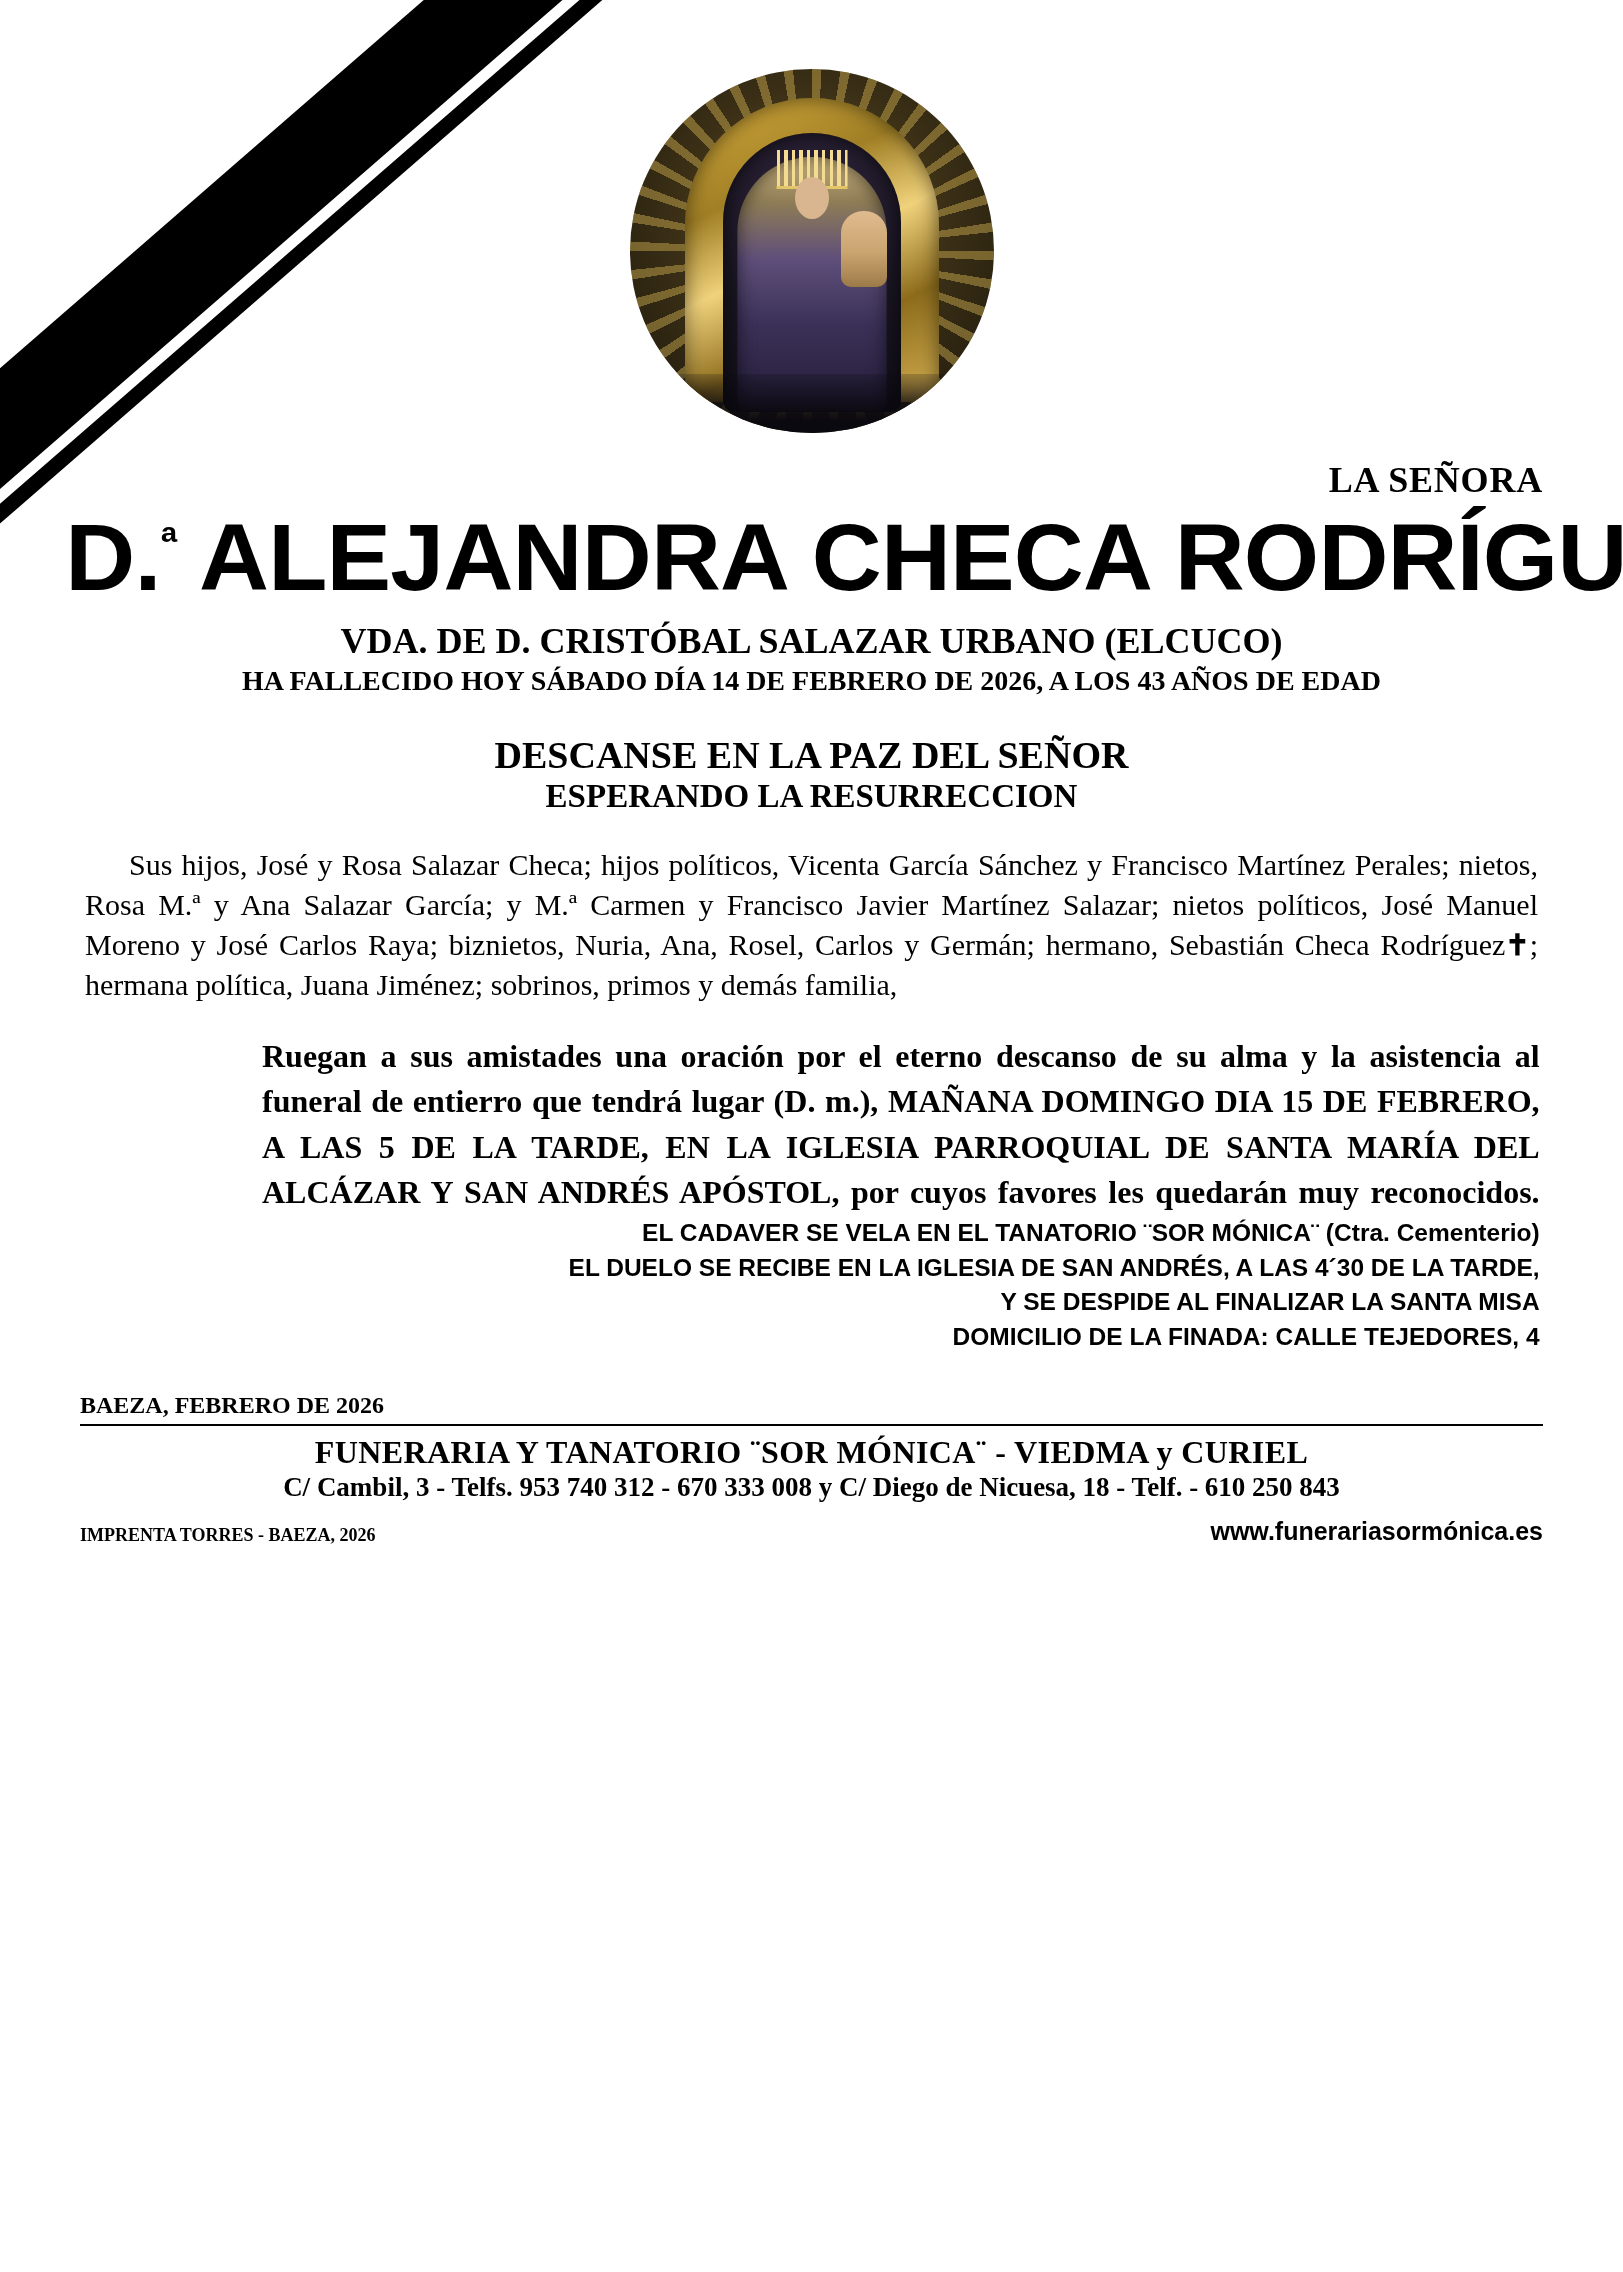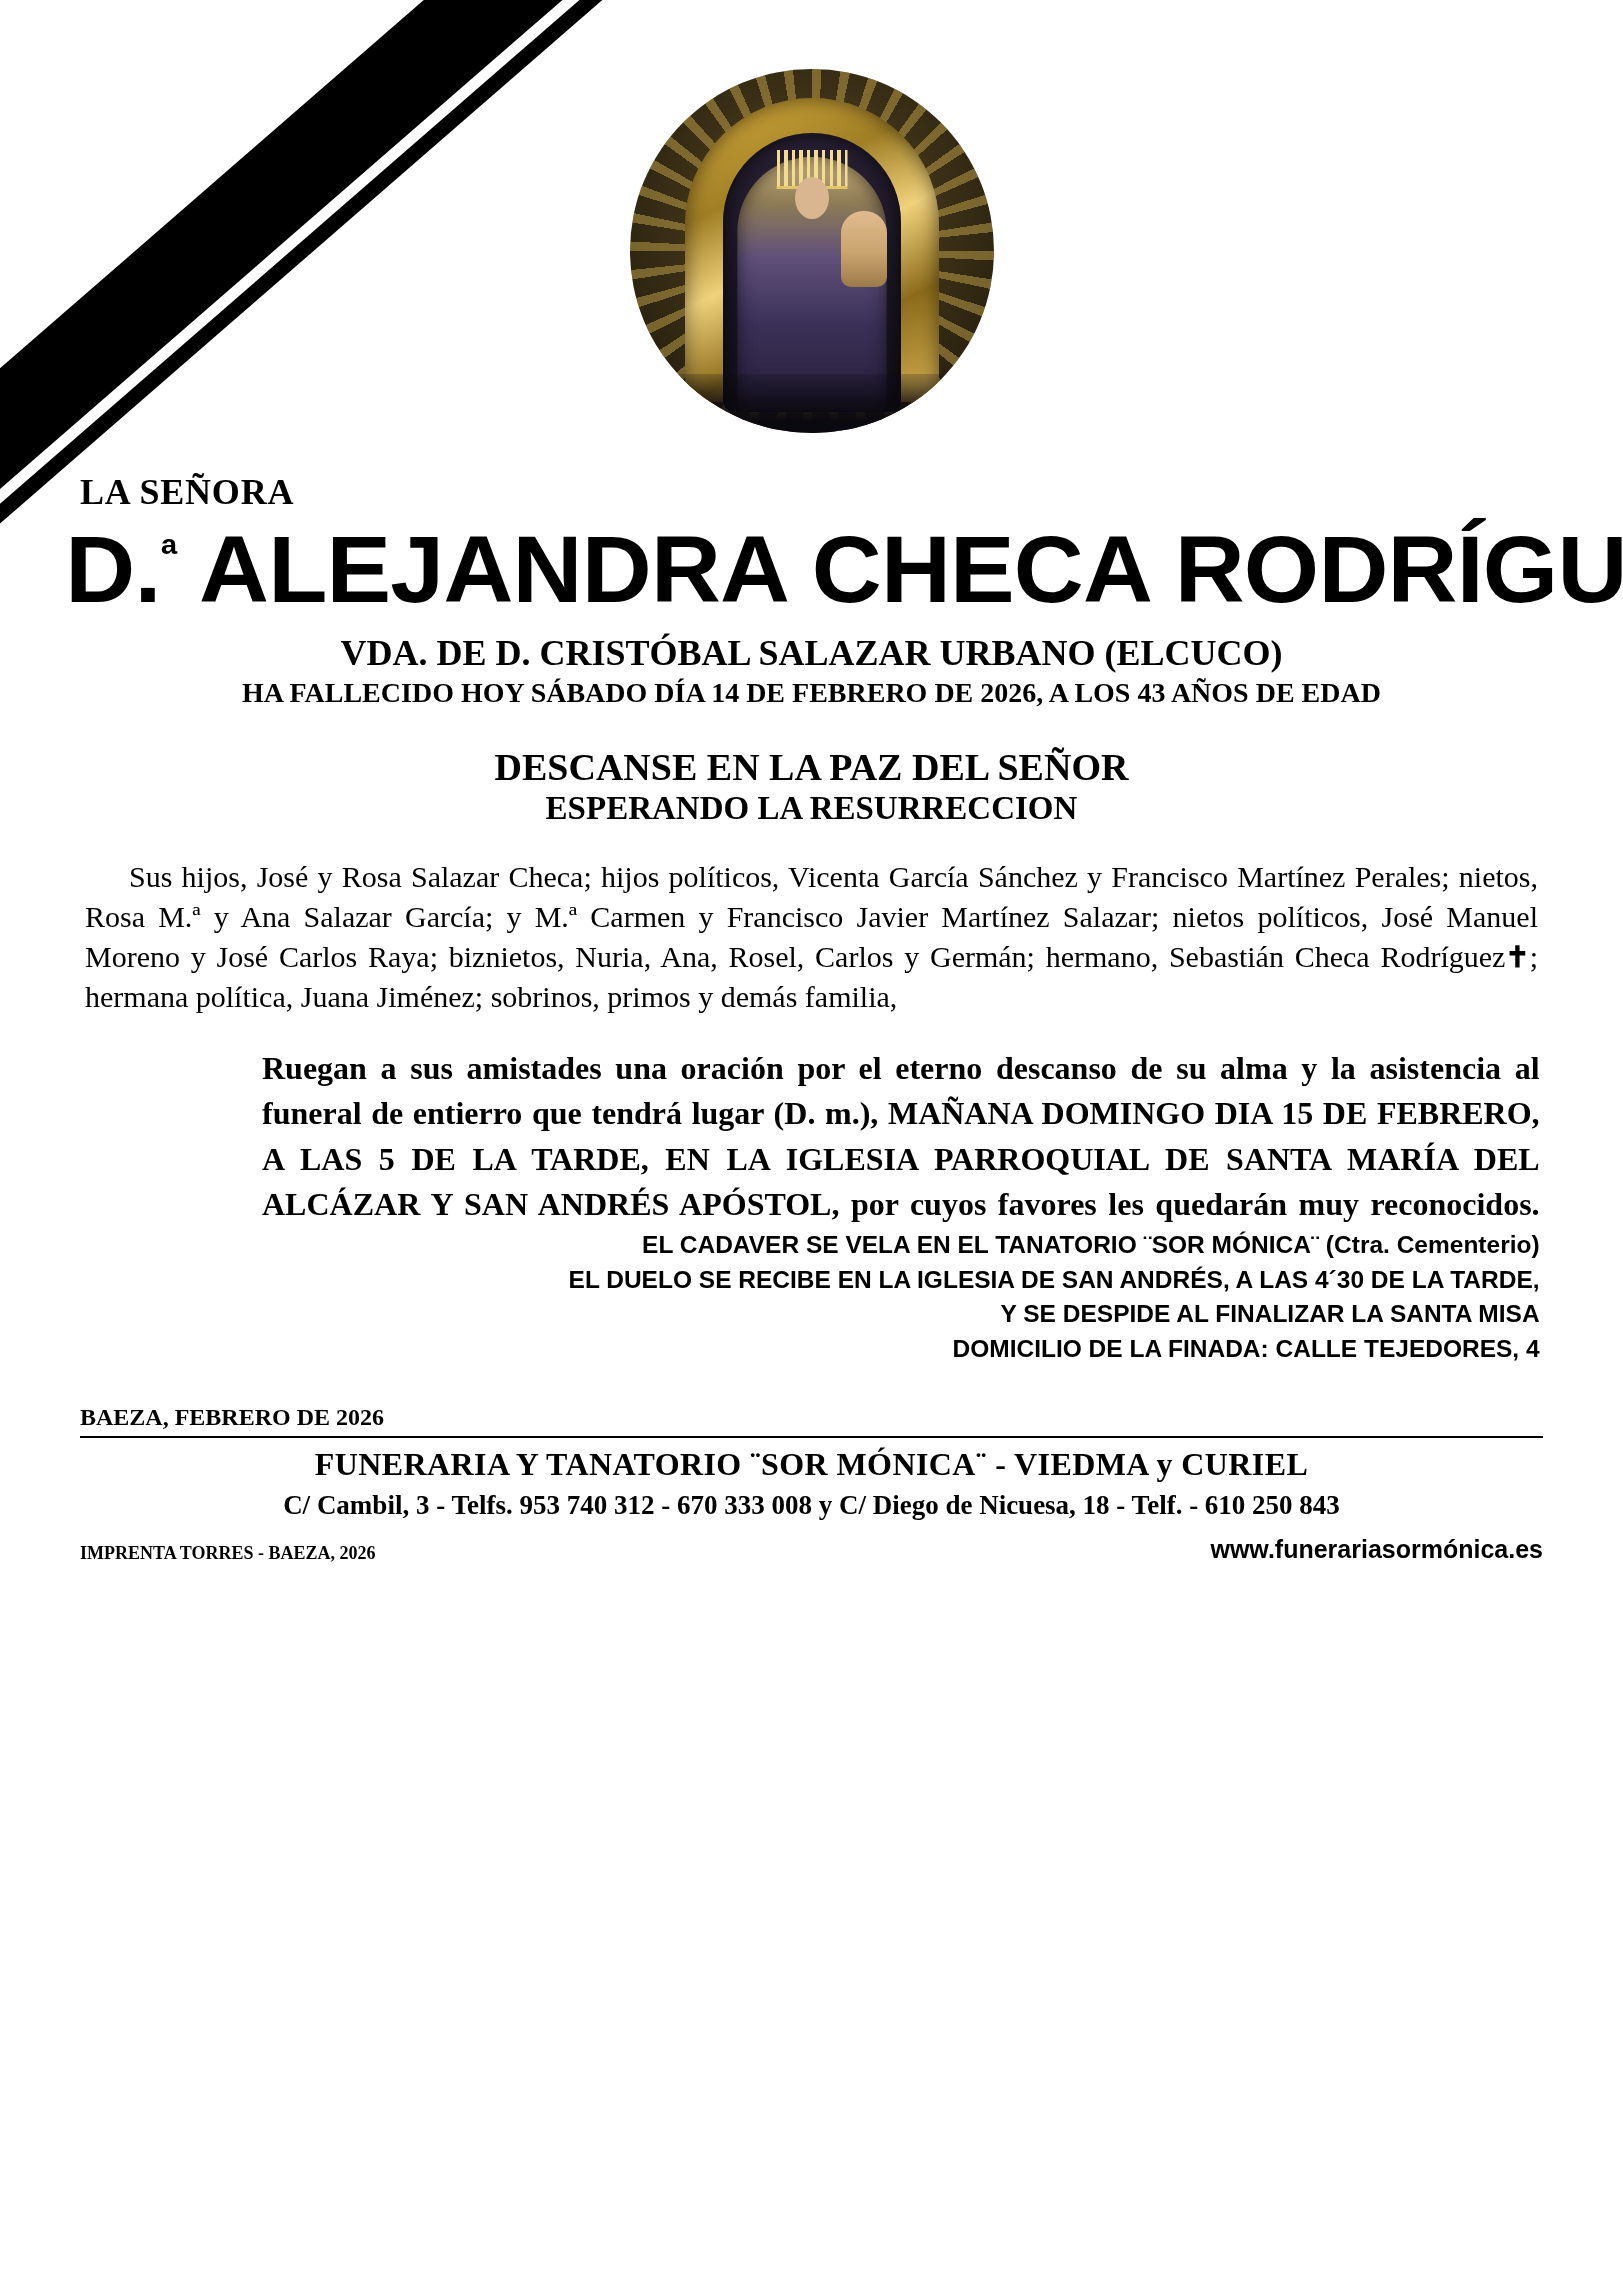--- a/index.html
+++ b/index.html
@@ -155,26 +155,26 @@
     left: 50%;
     bottom: 0;
     width: 271px;
     height: 59px;
     transform: translateX(-50%);
     background: linear-gradient(180deg, rgba(10,8,16,.2), #0b0910 80%);
   }
 
   
   .la-senora {
-    text-align: left;
+    text-align: right;
     font-family: "Liberation Serif", serif;
     font-weight: bold;
     font-size: 36px;
     letter-spacing: 0.8px;
-    margin-top: 38px;
+    margin-top: 26px;
   }
   .deceased-name {
     text-align: center;
     font-family: "Liberation Sans", sans-serif;
     font-weight: bold;
     font-size: 95px;
     line-height: 1.04;
     letter-spacing: -0.8px;
     transform: scaleX(1.02);
     margin-top: 6.8px;
@@ -269,21 +269,21 @@
     font-size: 32px;
     text-align: center;
     margin-top: 8.5px;
     letter-spacing: 0.4px;
   }
   .funeral-address {
     font-family: "Liberation Serif", serif;
     font-weight: bold;
     font-size: 27px;
     text-align: center;
-    margin-top: 7px;
+    margin-top: 1px;
   }
   .footer-row {
     display: flex;
     justify-content: space-between;
     align-items: flex-end;
     margin-top: 13.5px;
   }
   .printer {
     font-family: "Liberation Serif", serif;
     font-weight: bold;

